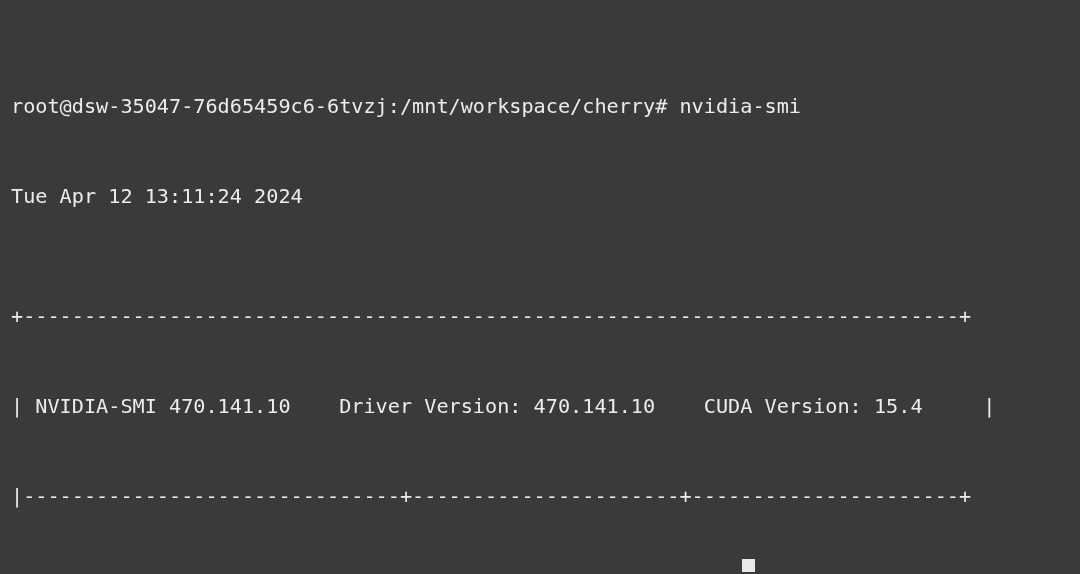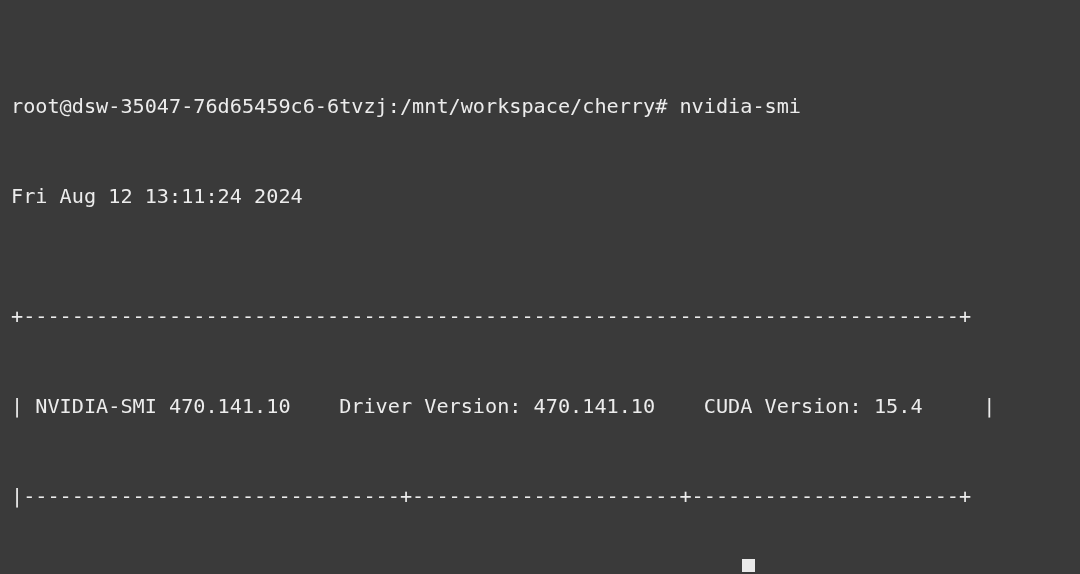--- a/index.html
+++ b/index.html
@@ -50,21 +50,21 @@
     background: #e9e9e9;
   }
 </style>
 </head>
 <body style="background: rgb(58, 58, 58);">
 
 <div id="terminal" style="background: rgb(58, 58, 58); color: rgb(236, 236, 236);">
   <div class="screen">
 
     <span class="line">root@dsw-35047-76d65459c6-6tvzj:/mnt/workspace/cherry# nvidia-smi</span>
-    <span class="line">Fri Aug 12 13:11:24 2024</span>
+    <span class="line">Tue Apr 12 13:11:24 2024</span>
 
     <span class="line">+-----------------------------------------------------------------------------+</span>
     <span class="line"><span>| NVIDIA-SMI 470.141.10    Driver Version: 470.141.10    CUDA Version: 15.4     |</span></span>
     <span class="line">|-------------------------------+----------------------+----------------------+</span>
 
     
     
     
 
     

